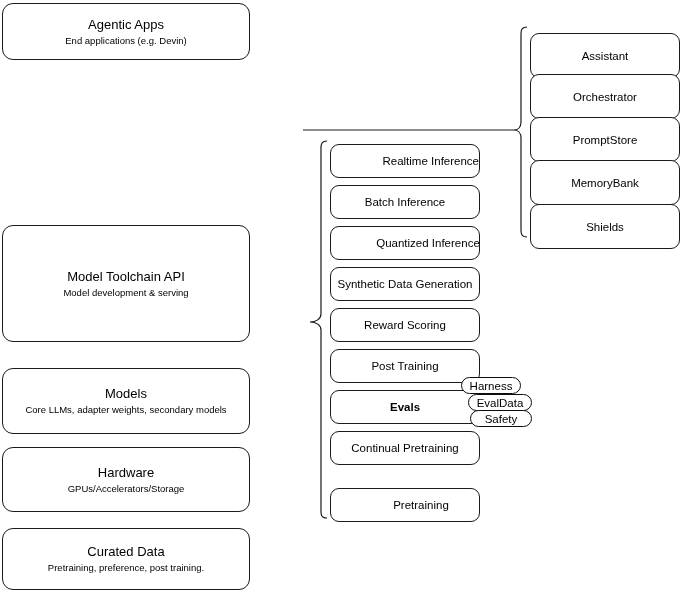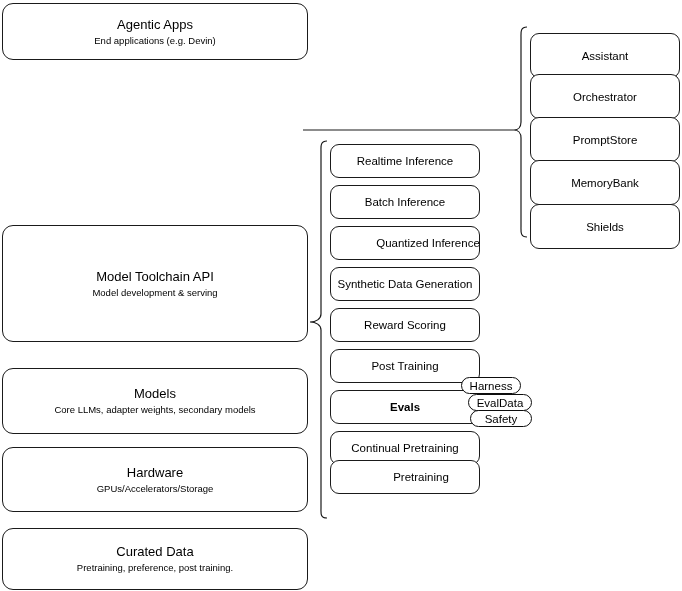--- a/index.html
+++ b/index.html
@@ -44,21 +44,21 @@
   }
   .rbox .subtitle {
     font-size: 9.5px;
     line-height: 13px;
     color: #000;
     margin-top: 1px;
     white-space: nowrap;
   }
 
   
-  .left-box { left: 2px; width: 306px; }
+  .left-box { left: 2px; width: 248px; }
 
   
   .mid-box {
     left: 330px;
     width: 150px;
     height: 34px;
     border-radius: 9px;
   }
   .mid-box .title { font-size: 11.5px; }
 
@@ -136,21 +136,21 @@
   <div class="rbox left-box" style="top:528px;height:62px;">
     <div class="title">Curated Data</div>
     <div class="subtitle">Pretraining, preference, post training.</div>
   </div>
 
   <div class="rbox left-box" style="top:447px;height:65px;">
     <div class="title">Hardware</div>
     <div class="subtitle">GPUs/Accelerators/Storage</div>
   </div>
 
-  <div class="rbox mid-box" style="top:144px;">
+  <div class="rbox mid-box" style="top:144px;align-items:flex-end;">
     <div class="title">Realtime Inference</div>
   </div>
   <div class="rbox mid-box" style="top:185px;">
     <div class="title">Batch Inference</div>
   </div>
   <div class="rbox mid-box" style="top:226px;padding-left:46px;">
     <div class="title">Quantized Inference</div>
   </div>
   <div class="rbox mid-box" style="top:267px;">
     <div class="title">Synthetic Data Generation</div>
@@ -160,21 +160,21 @@
   </div>
   <div class="rbox mid-box" style="top:349px;">
     <div class="title">Post Training</div>
   </div>
   <div class="rbox mid-box" style="top:390px;font-weight:bold;">
     <div class="title">Evals</div>
   </div>
   <div class="rbox mid-box" style="top:431px;">
     <div class="title">Continual Pretraining</div>
   </div>
-  <div class="rbox mid-box" style="top:460px;padding-left:32px;">
+  <div class="rbox mid-box" style="top:488px;padding-left:32px;">
     <div class="title">Pretraining</div>
   </div>
 
   <div class="pill" style="left:461px;top:377px;width:60px;">
     <span>Harness</span>
   </div>
   <div class="pill" style="left:468px;top:394px;width:64px;">
     <span>EvalData</span>
   </div>
   <div class="pill" style="left:470px;top:410px;width:62px;">

